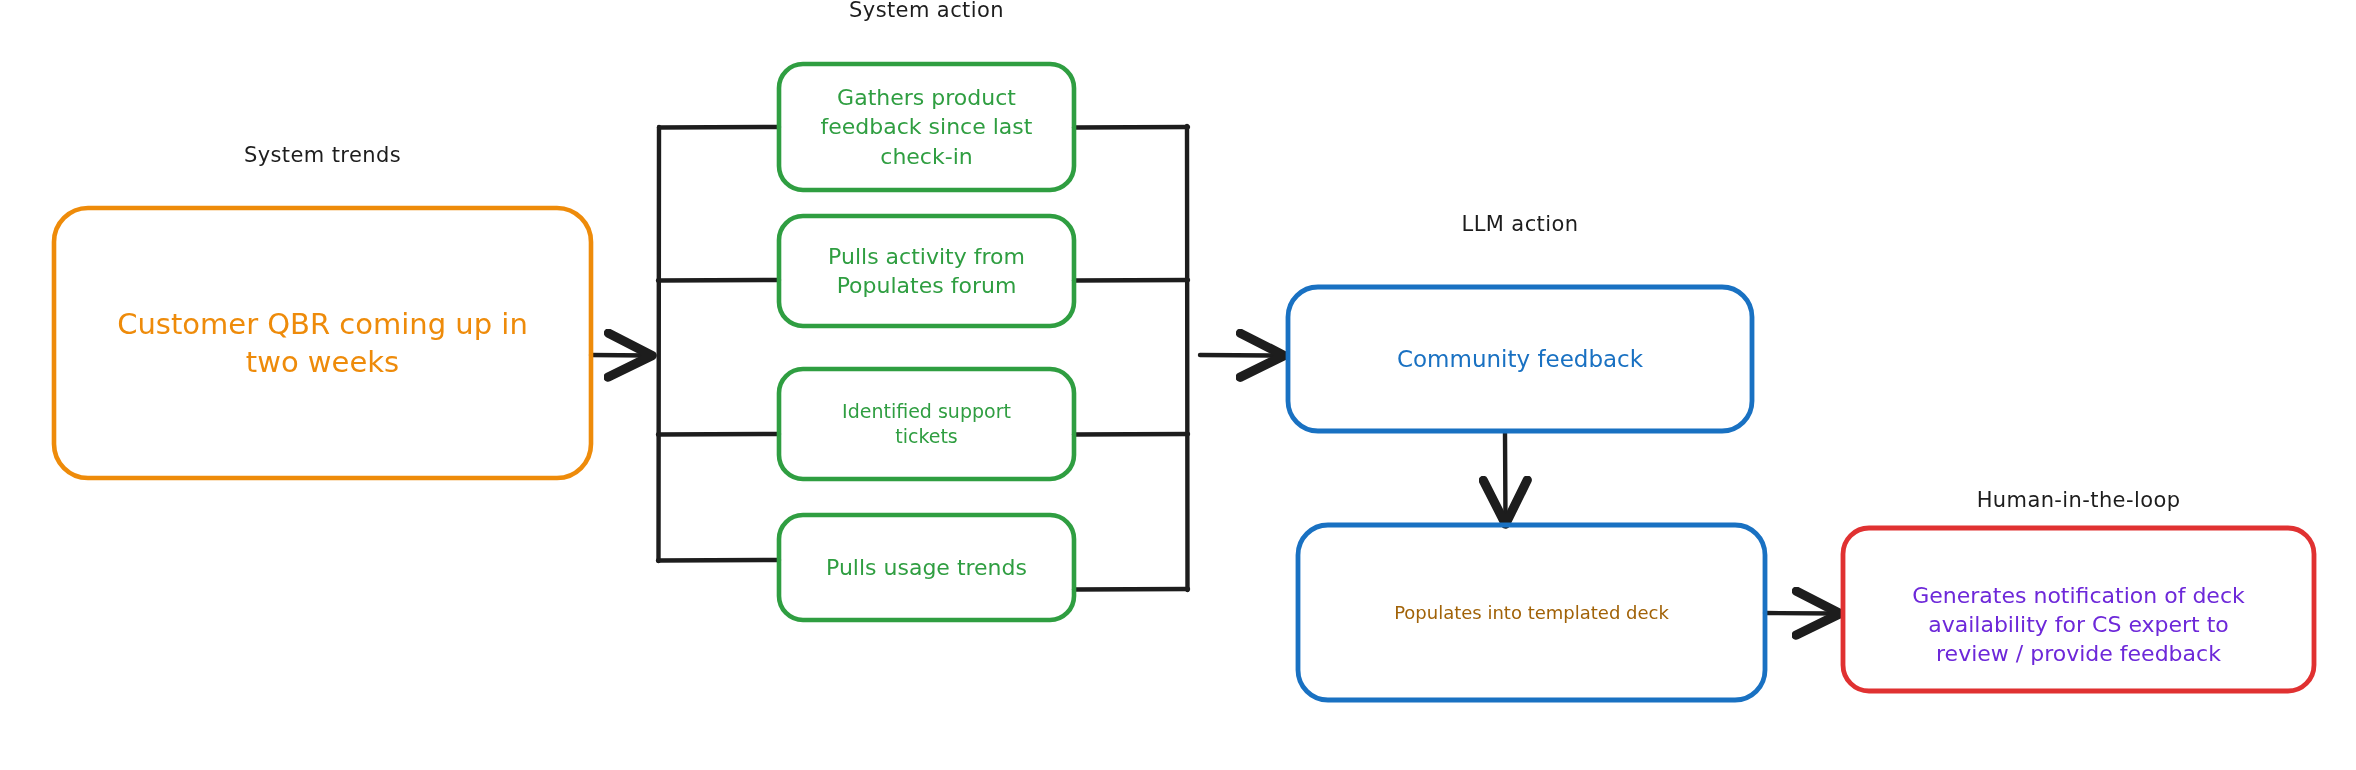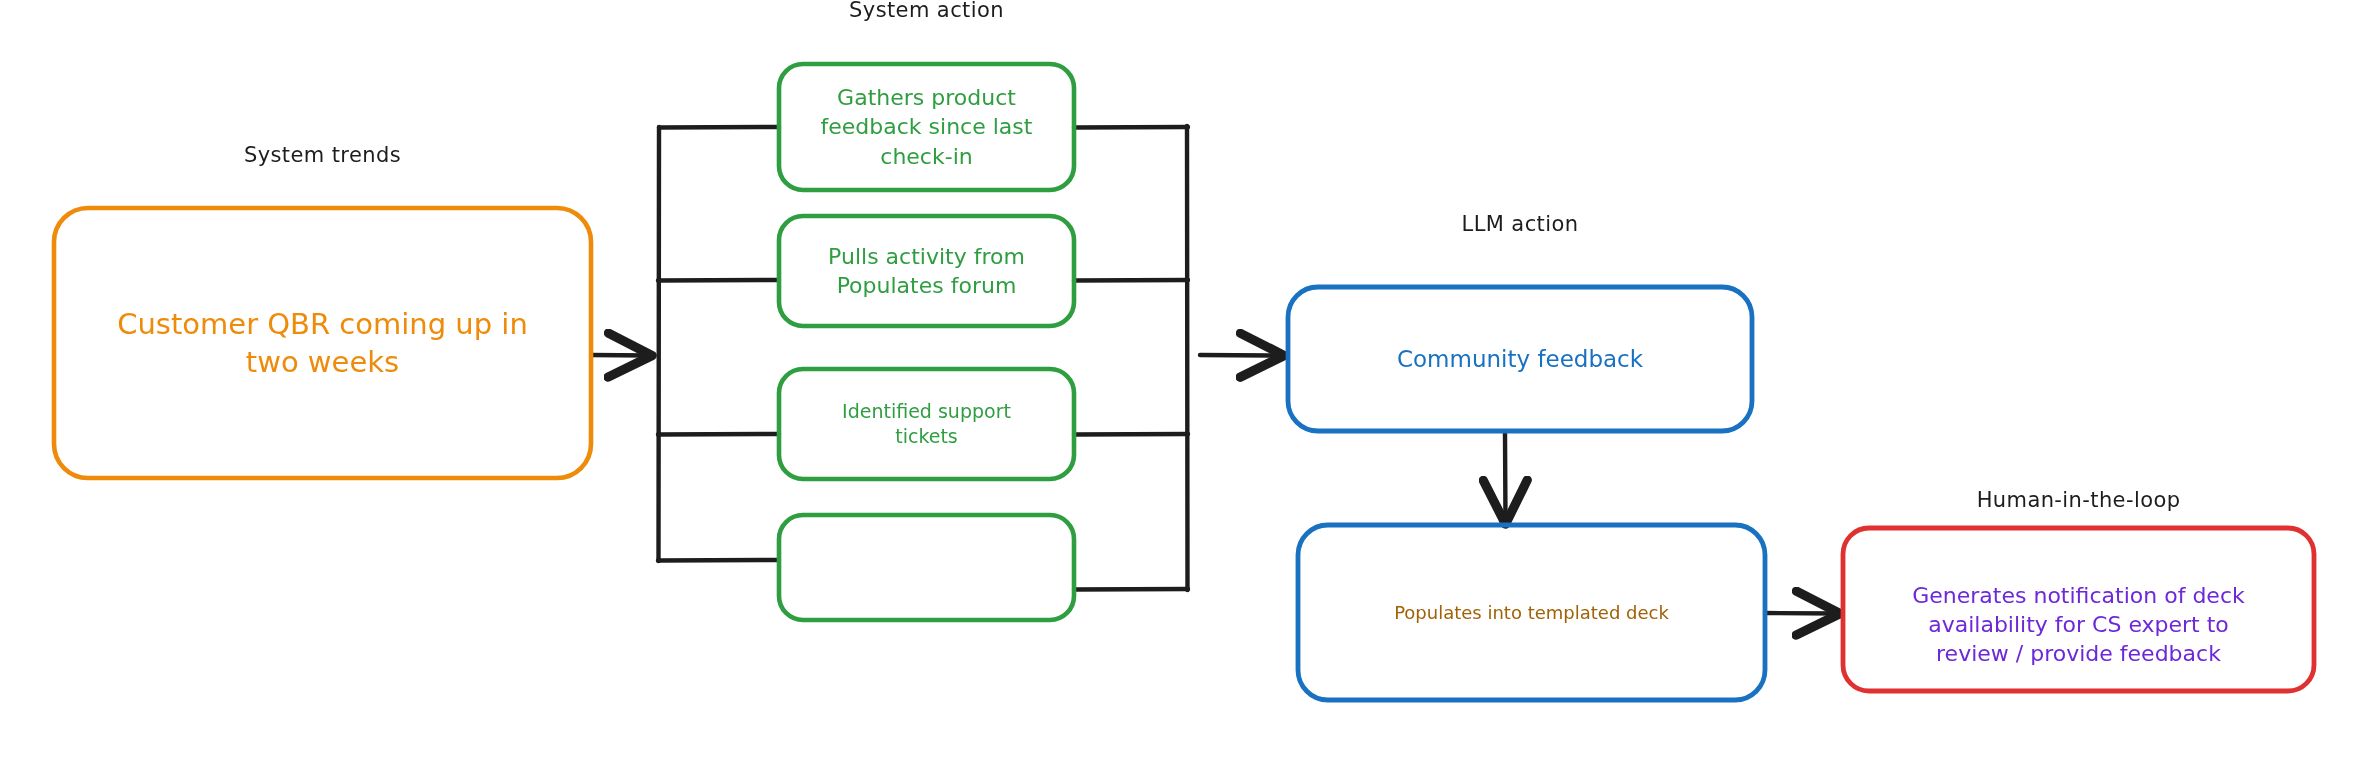--- a/index.html
+++ b/index.html
@@ -127,20 +127,23 @@
   <div class="hit" style="left:779px; top:216px; width:295px; height:110px;">
     <div class="node-label" style="left:0; top:0; width:295px; height:110px; padding:0 12px; color:#2f9e41; font-size:22px;">Pulls activity from
 Populates forum</div>
   </div>
 
   <div class="hit" style="left:779px; top:369px; width:295px; height:110px;">
     <div class="node-label" style="left:0; top:0; width:295px; height:110px; padding:0 14px; color:#2f9e41; font-size:19px;">Identified support
 tickets</div>
   </div>
 
+  <div class="hit" style="left:779px; top:515px; width:295px; height:105px;">
+    <div class="node-label" style="left:0; top:0; width:295px; height:105px; padding:0 12px; color:#2f9e41; font-size:22px;">Pulls usage trends</div>
+  </div>
 
   <div class="hit" style="left:1288px; top:287px; width:464px; height:144px;">
     <div class="node-label" style="left:0; top:0; width:464px; height:144px; padding:0 18px; color:#1971c2; font-size:23px;">Community feedback</div>
   </div>
 
   <div class="hit" style="left:1298px; top:525px; width:467px; height:175px;">
     <div class="node-label" style="left:0; top:0; width:467px; height:175px; padding:0 18px; color:#a16207; font-size:18px;">Populates into templated deck</div>
   </div>
 
   <div class="hit" style="left:1843px; top:528px; width:471px; height:163px;">

